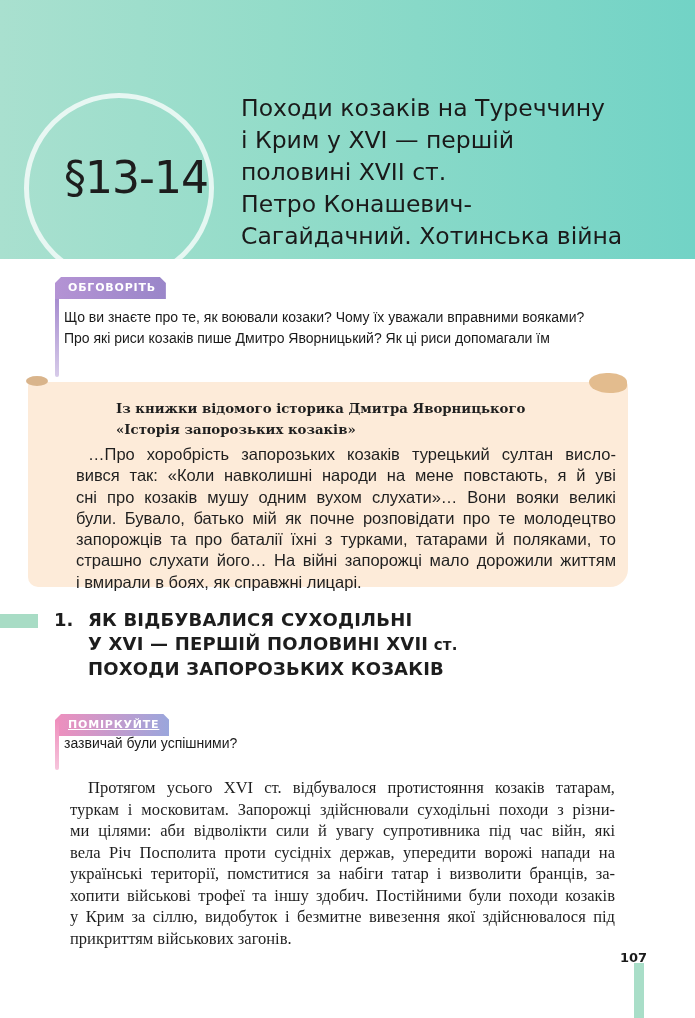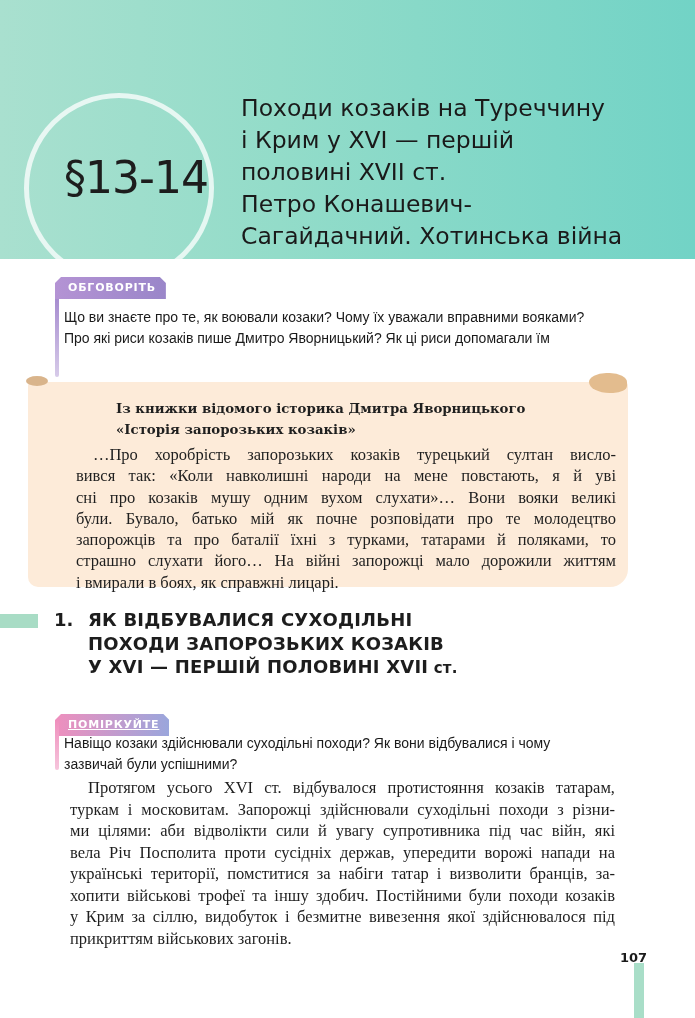--- a/index.html
+++ b/index.html
@@ -60,21 +60,21 @@
     background: #e3bc8e; border-radius: 50% 50% 40% 60%;
   }
   .scroll-title {
     position: absolute; left: 76px; top: 398px; width: 540px;
     font-family: "DejaVu Serif", serif; font-weight: bold; font-size: 13.3px; line-height: 21px;
     color: #1f1f1f;
     margin-left: 40px;
   }
   .scroll-body {
     position: absolute; left: 76px; top: 444px; width: 540px;
-    font-family: Liberation Serif, serif; font-size: 16.5px; line-height: 21.3px; color: #1f1f1f;
+    font-family: Liberation Sans, sans-serif; font-size: 16.5px; line-height: 21.3px; color: #1f1f1f;
   }
   .scroll-body span { display: block; white-space: nowrap; }
   .scroll-body span.just { text-align: justify; text-align-last: justify; }
 
   .green-bar-left {
     position: absolute; left: 0; top: 614px; width: 38px; height: 14px; background: #a8dcc5;
   }
   .heading-num {
     position: absolute; left: 54px; top: 609px;
     font-family: "DejaVu Sans", sans-serif; font-weight: bold; font-size: 18px; color: #1d1d1d;
@@ -141,29 +141,28 @@
   <span class="just">були. Бувало, батько мій як почне розповідати про те молодецтво</span>
   <span class="just">запорожців та про баталії їхні з турками, татарами й поляками, то</span>
   <span class="just">страшно слухати його… На війні запорожці мало дорожили життям</span>
   <span>і вмирали в боях, як справжні лицарі.</span>
 </div>
 
 <div class="green-bar-left"></div>
 <div class="heading-num">1.</div>
 <h2 class="heading">
   <span>ЯК ВІДБУВАЛИСЯ СУХОДІЛЬНІ</span>
+  <span><span style="display:inline">У XVI — ПЕРШІЙ ПОЛОВИНІ XVII</span><span class="small" style="display:inline; white-space:pre;"> ст.</span></span>
   <span>ПОХОДИ ЗАПОРОЗЬКИХ КОЗАКІВ</span>
-  <span><span style="display:inline">У XVI — ПЕРШІЙ ПОЛОВИНІ XVII</span><span class="small" style="display:inline; white-space:pre;"> ст.</span></span>
 </h2>
 
 <div class="tag-block think" style="left:55px; top:698px;">
   <div class="tag-label">ПОМІРКУЙТЕ</div>
   <div class="tag-rail"></div>
   <div class="tag-text" style="left:9px; top:35px; width:600px;">
-    <div>Навіщо козаки здійснювали суходільні походи? Як вони відбувалися і чому</div>
     <div>зазвичай були успішними?</div>
   </div>
 </div>
 
 <div class="main-text">
   <span class="just indent">Протягом усього XVI ст. відбувалося протистояння козаків татарам,</span>
   <span class="just">туркам і московитам. Запорожці здійснювали суходільні походи з різни-</span>
   <span class="just">ми цілями: аби відволікти сили й увагу супротивника під час війн, які</span>
   <span class="just">вела Річ Посполита проти сусідніх держав, упередити ворожі напади на</span>
   <span class="just">українські території, помститися за набіги татар і визволити бранців, за-</span>

